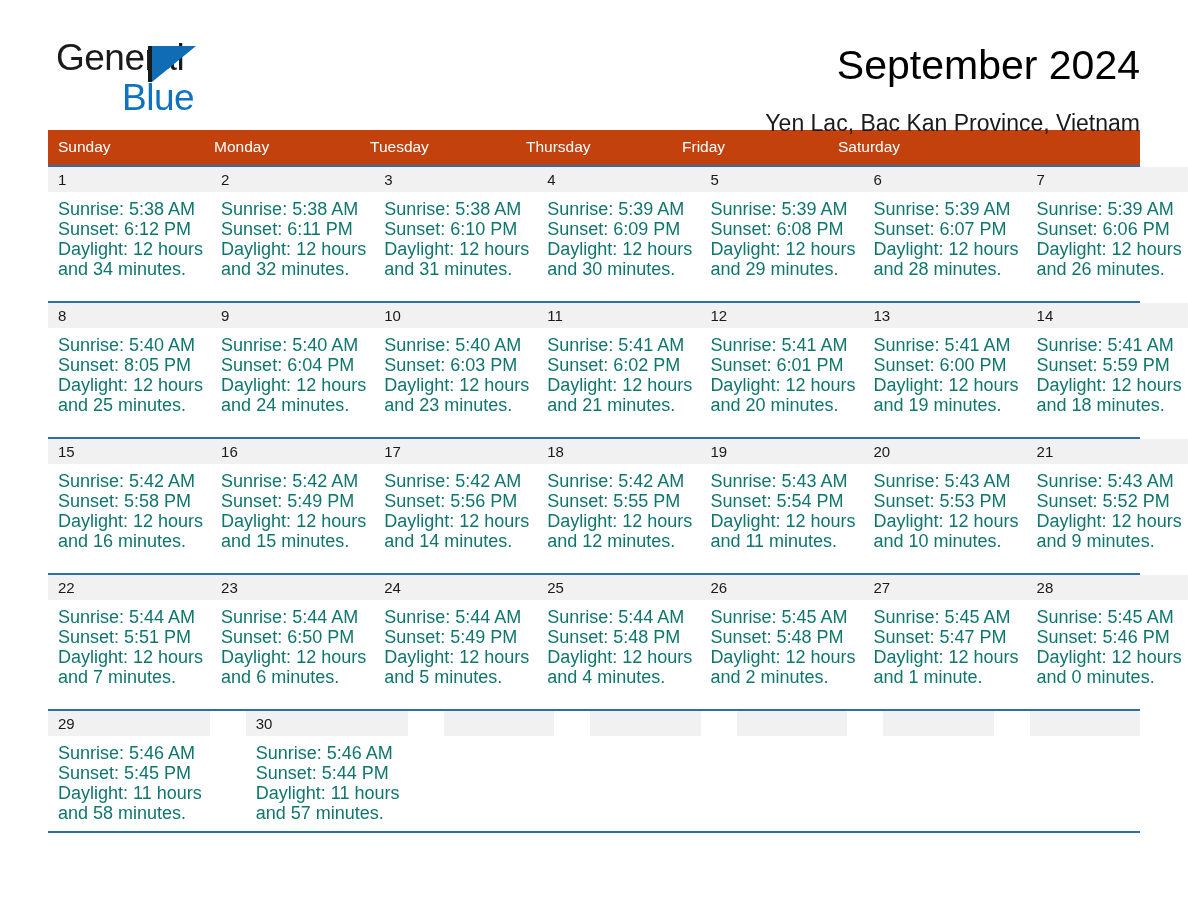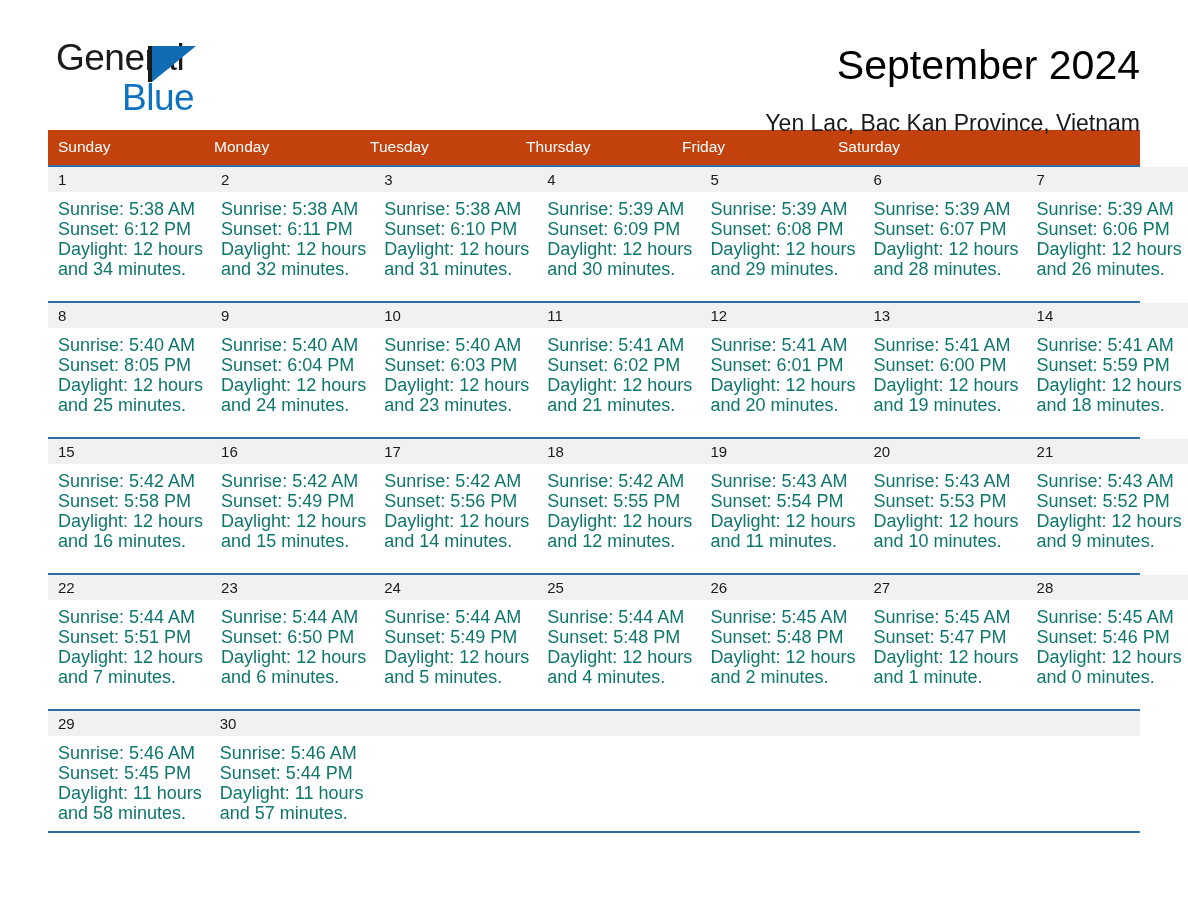--- a/index.html
+++ b/index.html
@@ -113,20 +113,21 @@
   }
 
   .week-row {
     display: grid;
     grid-template-columns: repeat(7, 1fr);
     border-top: 2px solid #2f6da8;
     height: 134px;
   }
   .week-row.last {
     height: 120px;
+    gap: 36px;
   }
   .day-cell {
     box-sizing: border-box;
     padding: 0;
     position: relative;
   }
   .day-number-band {
     background: #f1f1f1;
     height: 25px;
     padding: 2px 0 0 10px;

